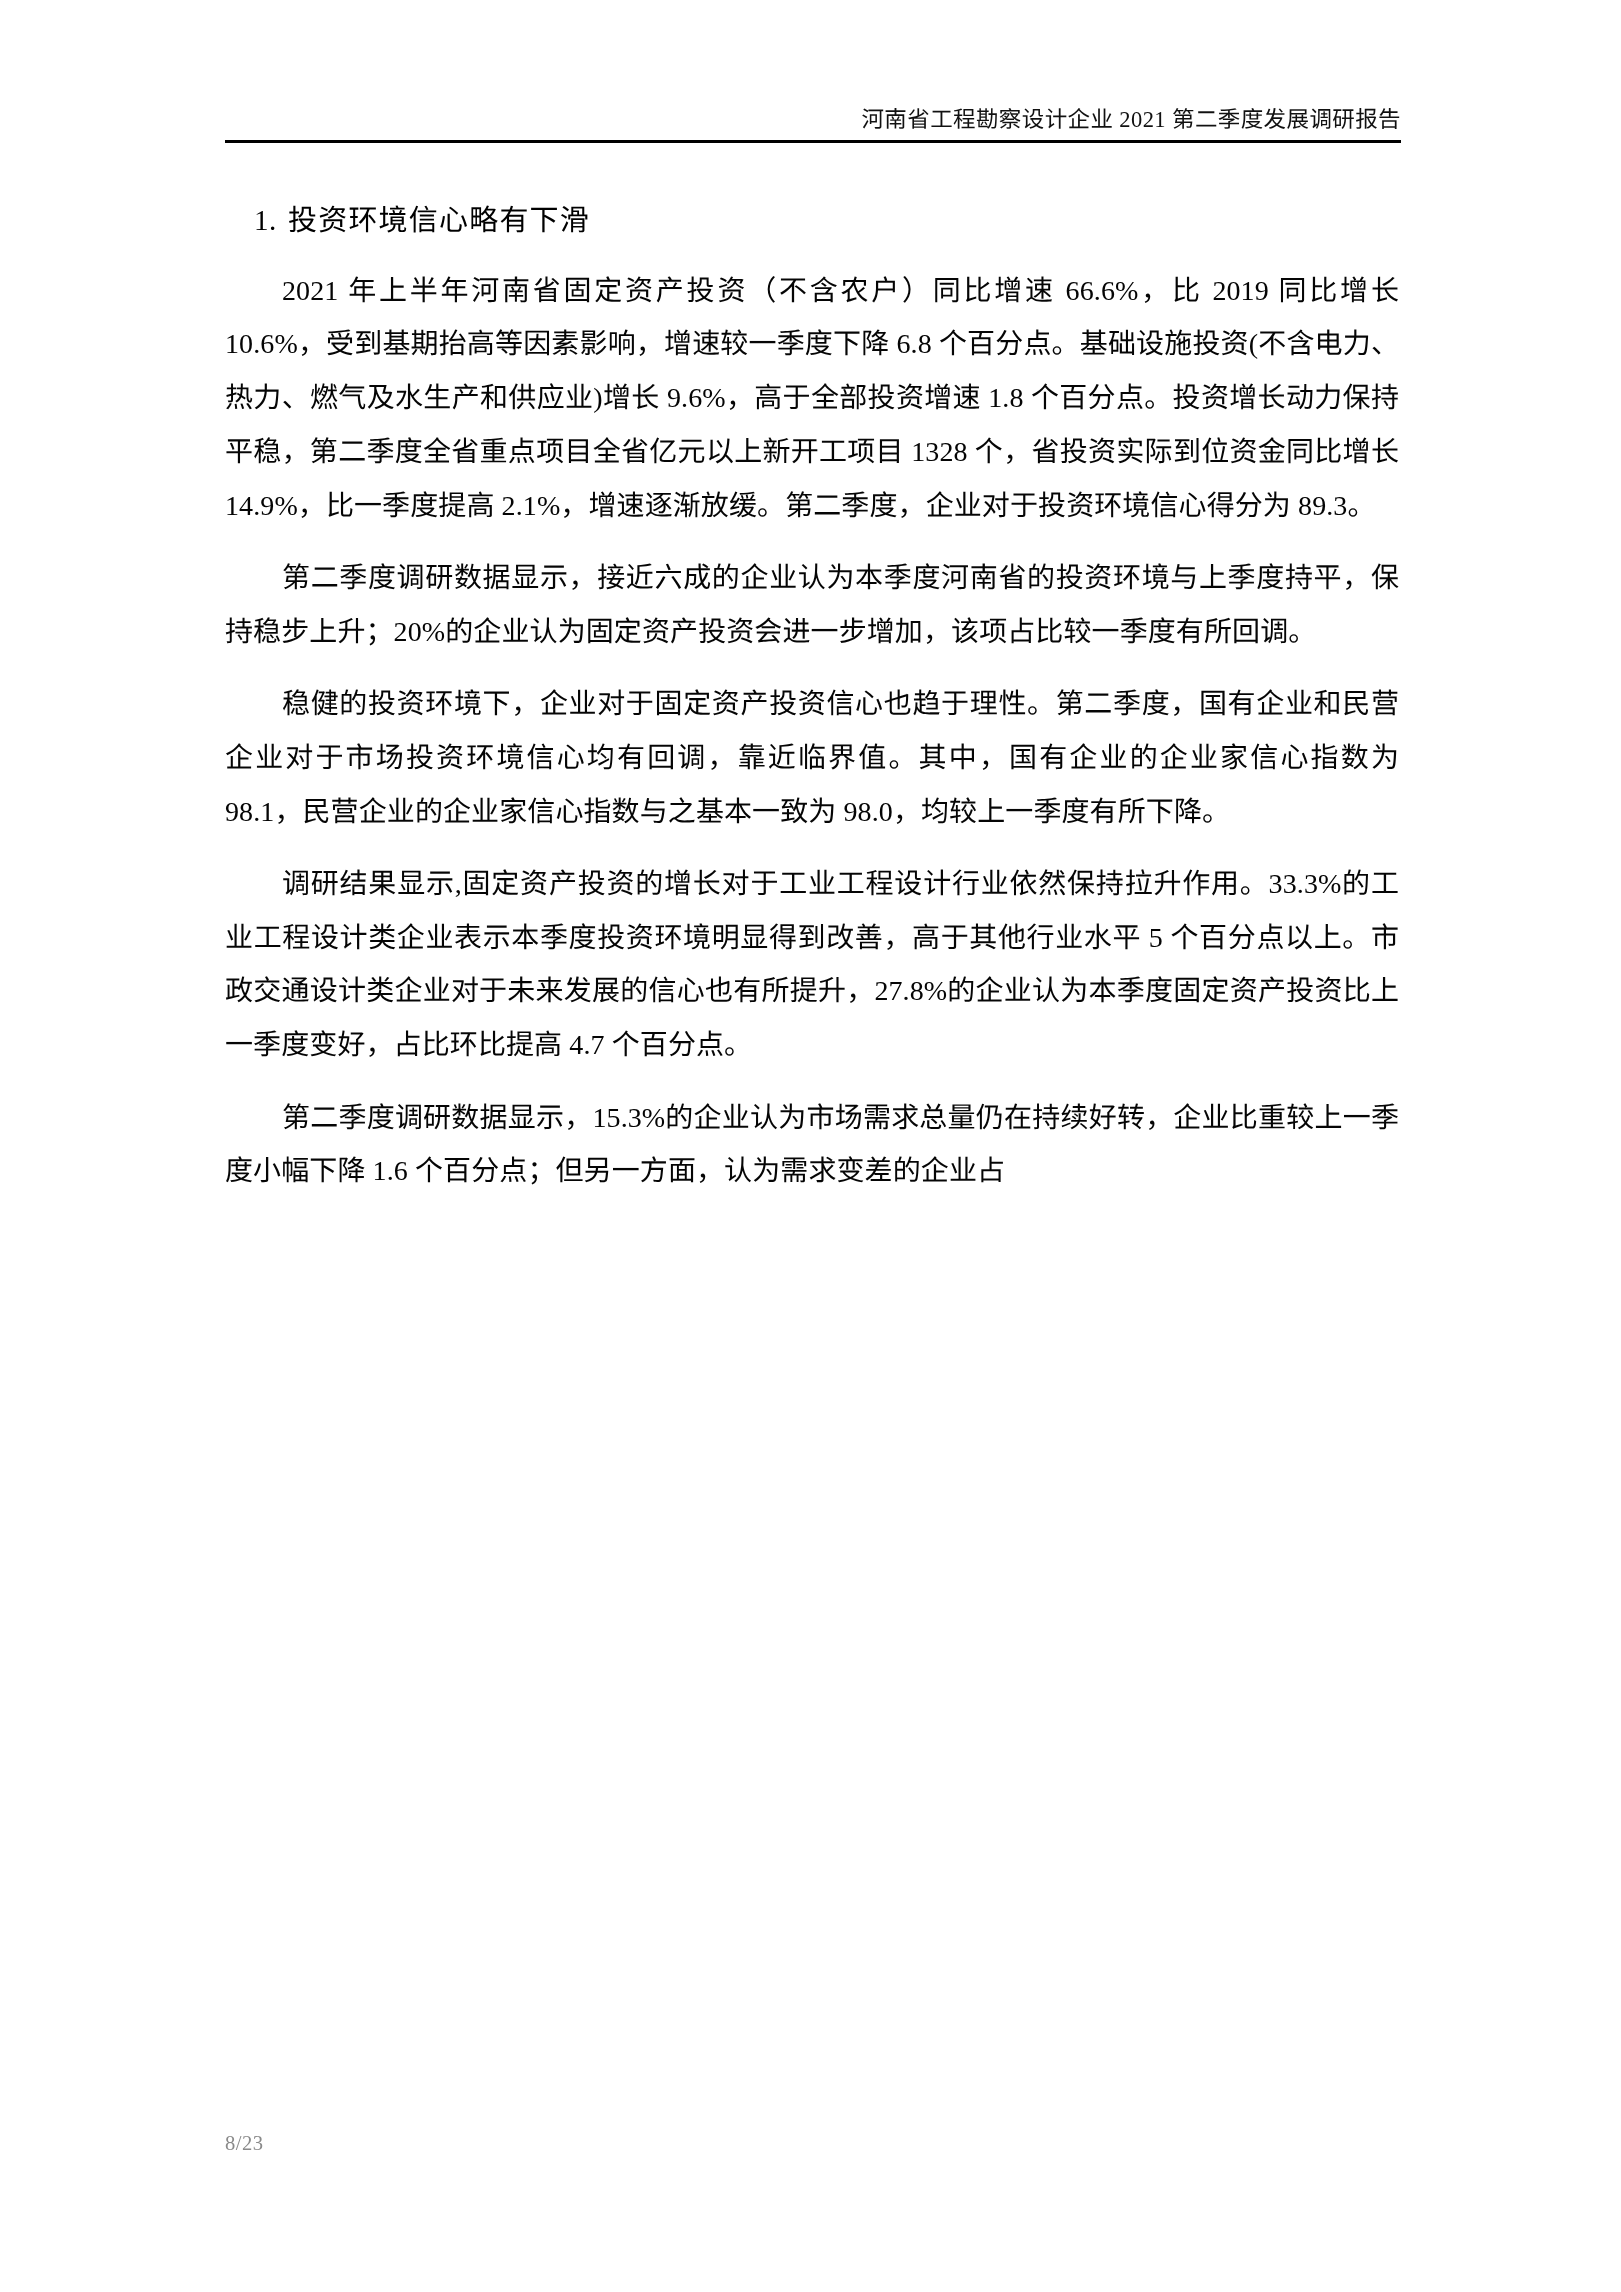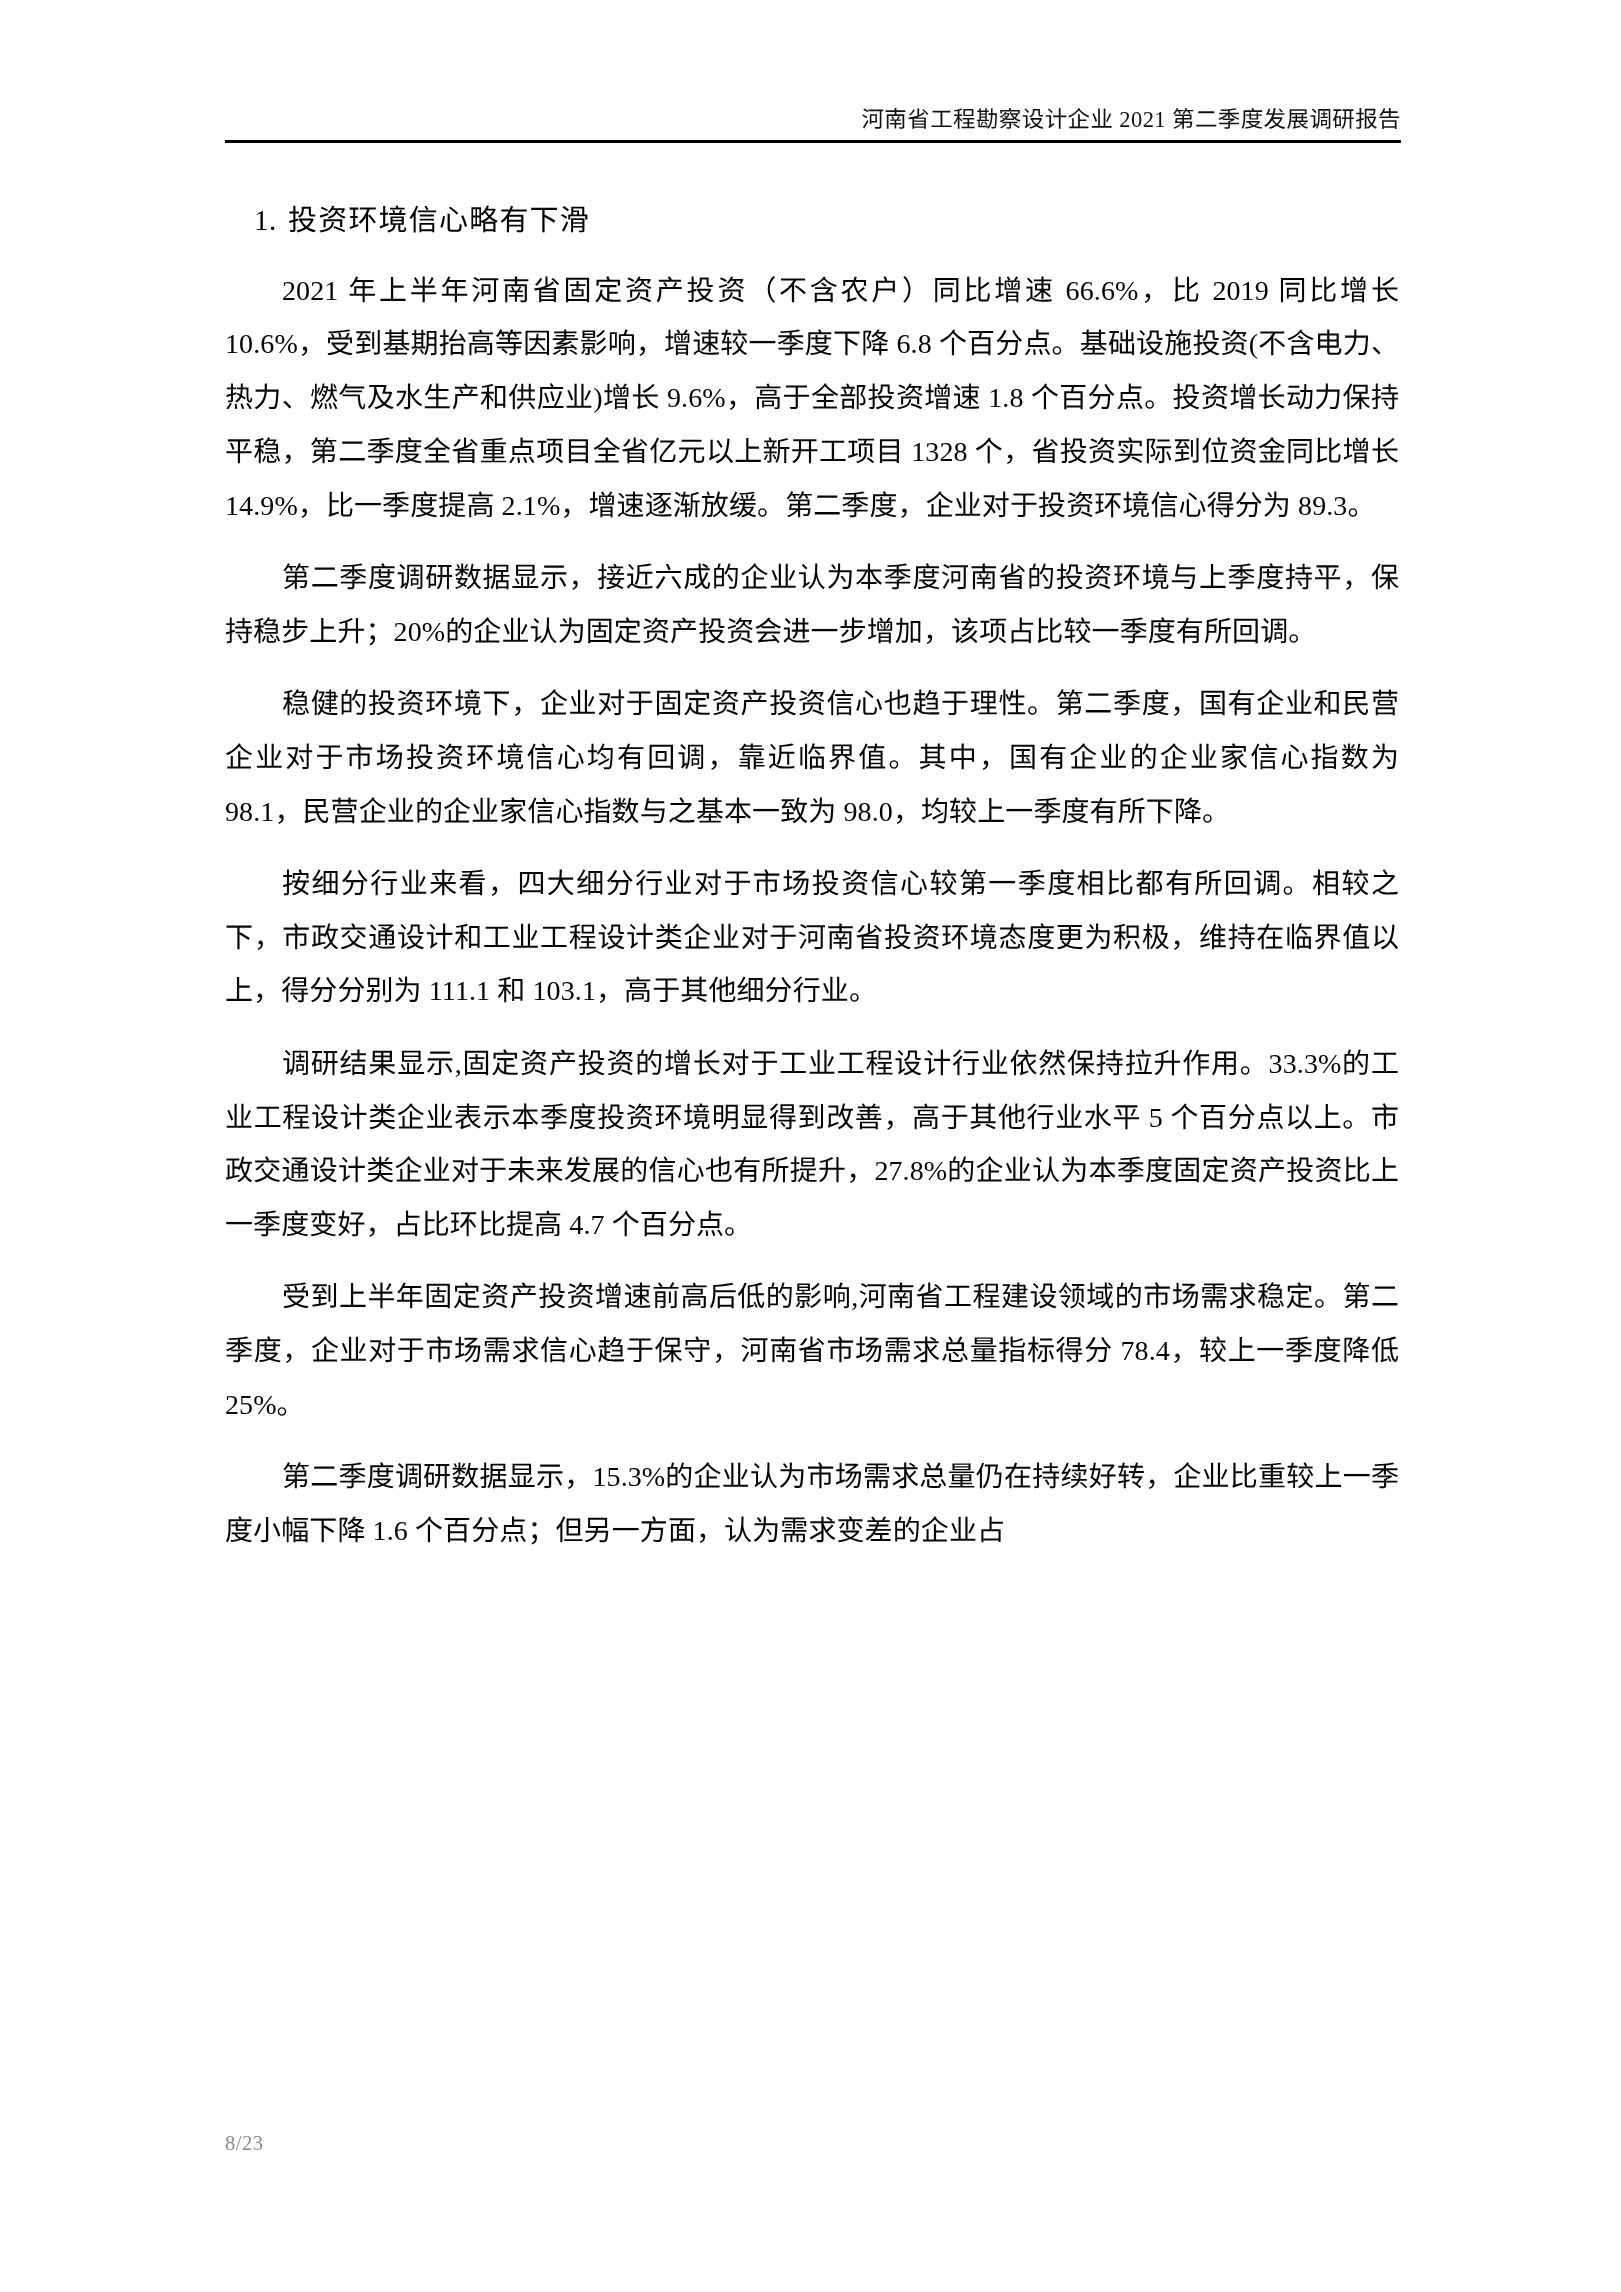--- a/index.html
+++ b/index.html
@@ -103,25 +103,23 @@
 
   <div class="content">
 
     <h2 class="section-heading">
       <span class="num">1.</span><span class="htext">投资环境信心略有下滑</span>
     </h2>
 
     <p class="para">2021 年上半年河南省固定资产投资（不含农户）同比增速 66.6%，比 2019 同比增长 10.6%，受到基期抬高等因素影响，增速较一季度下降 6.8 个百分点。基础设施投资(不含电力、热力、燃气及水生产和供应业)增长 9.6%，高于全部投资增速 1.8 个百分点。投资增长动力保持平稳，第二季度全省重点项目全省亿元以上新开工项目 1328 个，省投资实际到位资金同比增长 14.9%，比一季度提高 2.1%，增速逐渐放缓。第二季度，企业对于投资环境信心得分为 89.3。</p>
     <p class="para">第二季度调研数据显示，接近六成的企业认为本季度河南省的投资环境与上季度持平，保持稳步上升；20%的企业认为固定资产投资会进一步增加，该项占比较一季度有所回调。</p>
     <p class="para">稳健的投资环境下，企业对于固定资产投资信心也趋于理性。第二季度，国有企业和民营企业对于市场投资环境信心均有回调，靠近临界值。其中，国有企业的企业家信心指数为 98.1，民营企业的企业家信心指数与之基本一致为 98.0，均较上一季度有所下降。</p>
-    <p class="para">按细分行业来看，四大细分行业对于市场投资信心较第一季度相比都有所回调。相较之下，市政交通设计和工业工程设计类企业对于河南省投资环境态度更为积极，维持在临界值以上，得分分别为 111.1 和 103.1，高于其他细分行业。</p>
     <p class="para">调研结果显示,固定资产投资的增长对于工业工程设计行业依然保持拉升作用。33.3%的工业工程设计类企业表示本季度投资环境明显得到改善，高于其他行业水平 5 个百分点以上。市政交通设计类企业对于未来发展的信心也有所提升，27.8%的企业认为本季度固定资产投资比上一季度变好，占比环比提高 4.7 个百分点。</p>
 
 
-    <p class="para">受到上半年固定资产投资增速前高后低的影响,河南省工程建设领域的市场需求稳定。第二季度，企业对于市场需求信心趋于保守，河南省市场需求总量指标得分 78.4，较上一季度降低 25%。</p>
     <p class="para">第二季度调研数据显示，15.3%的企业认为市场需求总量仍在持续好转，企业比重较上一季度小幅下降 1.6 个百分点；但另一方面，认为需求变差的企业占</p>
 
   </div>
 
   <div class="footer">
     <span class="page-number">8/23</span>
   </div>
 
 </div>
 

